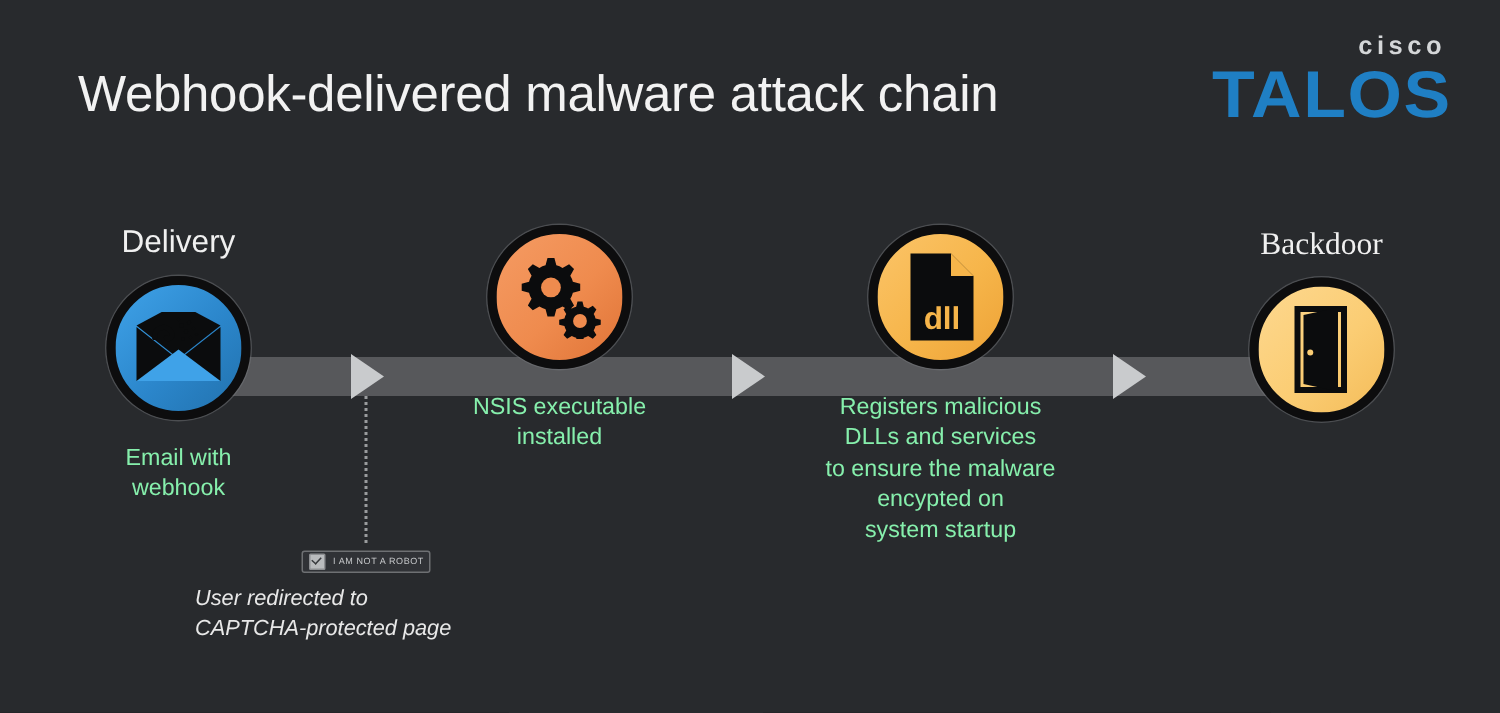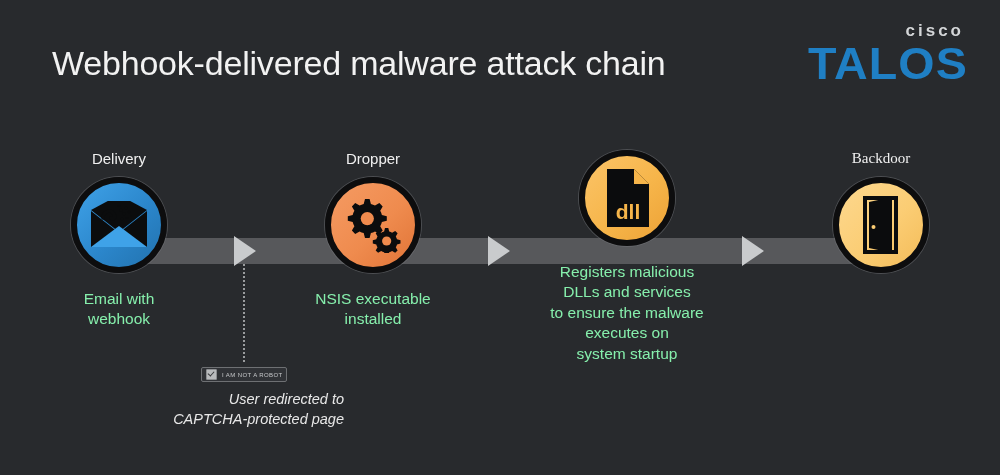--- a/index.html
+++ b/index.html
@@ -78,21 +78,21 @@
 
   
   .stage {
     position: absolute;
     top: 150px;
     width: 230px;
     margin-left: -115px;
     text-align: center;
   }
   .stage-label {
-    font-size: 15px;
+    font-size: 21px;
     color: #f0f0f0;
     font-weight: 400;
     margin-bottom: 10px;
     white-space: nowrap;
   }
   .stage-circle {
     width: 96px;
     height: 96px;
     margin: 0 auto;
     border-radius: 50%;
@@ -157,24 +157,24 @@
     transform: rotate(42deg);
   }
   #captcha-label {
     font-size: 6px;
     letter-spacing: 0.4px;
     color: #c6c8ca;
     white-space: nowrap;
   }
   #captcha-note {
     position: absolute;
-    left: 144px;
+    left: 130px;
     top: 390px;
     width: 200px;
-    text-align: right;
+    text-align: left;
     font-size: 14.5px;
     line-height: 1.35;
     font-style: italic;
     color: #e8e8e8;
     white-space: pre-line;
   }
 </style>
 </head>
 <body>
 
@@ -209,21 +209,20 @@
         <circle cx="38" cy="17" r="1.1" fill="#0b0c0d"></circle>
         <circle cx="30" cy="5" r="1.1" fill="#0b0c0d"></circle>
         <circle cx="42" cy="15" r="1" fill="#0b0c0d"></circle>
       </svg>
     </div>
     <div class="stage-desc">Email with
 webhook</div>
   </div>
 
   <div class="stage" style="left:373px;">
-    <div class="stage-label">Dropper</div>
     <div class="stage-circle" style="background:linear-gradient(135deg,#f59b63 0%,#ef8b4e 55%,#e07437 100%);">
       <svg width="60" height="56" viewBox="0 0 60 56">
         <g fill="#0b0c0d">
           <path d="M22 2 l4.6 0 l1.3 4.9 a13 13 0 0 1 4.1 1.7 l4.4-2.5 l3.3 3.3 l-2.5 4.4 a13 13 0 0 1 1.7 4.1 l4.9 1.3 l0 4.6 l-4.9 1.3 a13 13 0 0 1-1.7 4.1 l2.5 4.4 l-3.3 3.3 l-4.4-2.5 a13 13 0 0 1-4.1 1.7 l-1.3 4.9 l-4.6 0 l-1.3-4.9 a13 13 0 0 1-4.1-1.7 l-4.4 2.5 l-3.3-3.3 l2.5-4.4 a13 13 0 0 1-1.7-4.1 l-4.9-1.3 l0-4.6 l4.9-1.3 a13 13 0 0 1 1.7-4.1 l-2.5-4.4 l3.3-3.3 l4.4 2.5 a13 13 0 0 1 4.1-1.7 z"></path>
           <circle cx="24.3" cy="21.6" r="6.6" fill="#ef8b4e"></circle>
           <path d="M42 31 l3.3 0 l0.9 3.5 a9.3 9.3 0 0 1 2.9 1.2 l3.1-1.8 l2.4 2.4 l-1.8 3.1 a9.3 9.3 0 0 1 1.2 2.9 l3.5 0.9 l0 3.3 l-3.5 0.9 a9.3 9.3 0 0 1-1.2 2.9 l1.8 3.1 l-2.4 2.4 l-3.1-1.8 a9.3 9.3 0 0 1-2.9 1.2 l-0.9 3.5 l-3.3 0 l-0.9-3.5 a9.3 9.3 0 0 1-2.9-1.2 l-3.1 1.8 l-2.4-2.4 l1.8-3.1 a9.3 9.3 0 0 1-1.2-2.9 l-3.5-0.9 l0-3.3 l3.5-0.9 a9.3 9.3 0 0 1 1.2-2.9 l-1.8-3.1 l2.4-2.4 l3.1 1.8 a9.3 9.3 0 0 1 2.9-1.2 z"></path>
           <circle cx="43.65" cy="44" r="4.6" fill="#ef8b4e"></circle>
         </g>
       </svg>
     </div>
@@ -235,21 +234,21 @@
     <div class="stage-circle" style="background:linear-gradient(135deg,#fbc468 0%,#f6b54a 55%,#eda236 100%);">
       <svg width="52" height="62" viewBox="0 0 52 62">
         <path d="M6 2 L33 2 L48 17 L48 60 L6 60 Z" fill="#0b0c0d"></path>
         <path d="M33 2 L33 17 L48 17 Z" fill="#f6b54a"></path>
         <text x="27" y="52" font-family="'Liberation Sans',sans-serif" font-size="21" font-weight="700" fill="#f6b54a" text-anchor="middle">dll</text>
       </svg>
     </div>
     <div class="stage-desc">Registers malicious
 DLLs and services
 to ensure the malware
-executes on
+encypted on
 system startup</div>
   </div>
 
   <div class="stage" style="left:881px;font-family:Liberation Serif, serif;">
     <div class="stage-label">Backdoor</div>
     <div class="stage-circle" style="background:linear-gradient(135deg,#fdd88f 0%,#fbcd74 55%,#f4bc59 100%);">
       <svg width="52" height="58" viewBox="0 0 52 58">
         <rect x="10" y="2" width="31" height="54" fill="none" stroke="#0b0c0d" stroke-width="4"></rect>
         <polygon points="14,6 37,1 37,57 14,52" fill="#0b0c0d"></polygon>
         <circle cx="18.5" cy="31" r="2" fill="#fbcd74"></circle>

